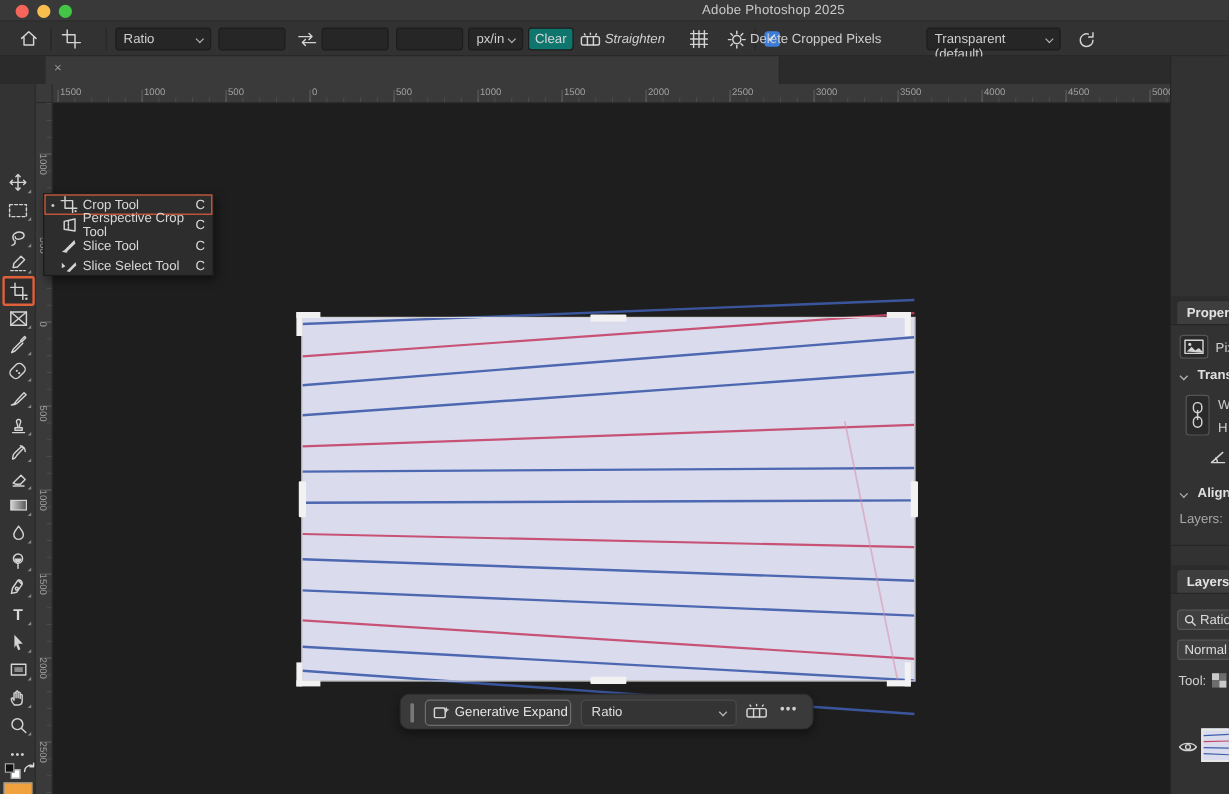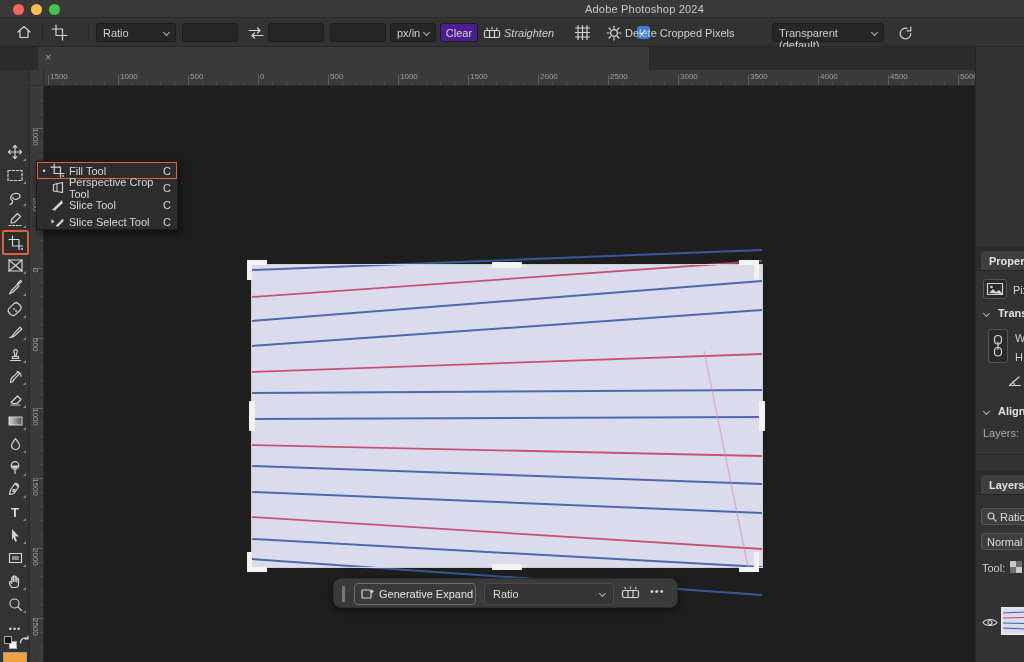--- a/index.html
+++ b/index.html
@@ -12,21 +12,21 @@
   .light { position:absolute; top:4px; width:11px; height:11px; border-radius:50%; }
   #win-title { position:absolute; left:585px; top:3px; font-size:11px; color:#c9c9c9; letter-spacing:.2px; }
 
   
   #optionsbar { position:absolute; left:0; top:18px; width:1024px; height:29px; background:#323232; border-bottom:1px solid #272727; }
   .ob-sep { position:absolute; top:5px; width:1px; height:19px; background:#272727; }
   .field { position:absolute; top:5px; height:19px; background:#262626; border:1px solid #1d1d1d; border-radius:3px; color:#cfcfcf; }
   .sel { padding:3px 6px 0 6px; }
   .sel .chev { position:absolute; right:6px; top:6px; }
   .chev { display:inline-block; width:5px; height:5px; border-right:1.4px solid #b5b5b5; border-bottom:1.4px solid #b5b5b5; transform:rotate(45deg); }
-  .btn { position:absolute; top:5px; height:19px; background:#4c1d95; border:1px solid #1d1d1d; border-radius:3px; color:#d8d8d8; text-align:center; padding-top:3px; }
+  .btn { position:absolute; top:5px; height:19px; background:#0f766e; border:1px solid #1d1d1d; border-radius:3px; color:#d8d8d8; text-align:center; padding-top:3px; }
   .ico { position:absolute; top:7px; }
   .ob-label { position:absolute; top:9px; color:#cfcfcf; }
   #ob-check { position:absolute; left:637px; top:8px; width:13px; height:13px; background:#3b7dd8; border-radius:3px; color:#fff; font-size:10px; line-height:13px; text-align:center; }
 
   
   #tabbar { position:absolute; left:0; top:47px; width:1024px; height:23px; background:#2b2b2b; }
   #doctab { position:absolute; left:38px; top:0; width:612px; height:23px; background:#3a3a3a; border-right:1px solid #262626; overflow:hidden; white-space:nowrap; }
   #doctab .close { position:absolute; left:7px; top:4px; color:#9a9a9a; font-size:11px; }
   #doctab .title { position:absolute; left:21px; top:5px; color:#d2d2d2; font-size:10.5px; letter-spacing:.1px; }
 
@@ -96,21 +96,21 @@
   .sf { fill:#d4d4d4; stroke:none; }
   .tool-type { color:#d8d8d8; font-size:13px; font-weight:bold; }
 </style>
 </head>
 <body>
 
 <div id="titlebar">
   <div class="light" style="left:13px;background:#f6655a;"></div>
   <div class="light" style="left:31px;background:#f9bd4e;"></div>
   <div class="light" style="left:49px;background:#43c645;"></div>
-  <div id="win-title">Adobe Photoshop 2024</div>
+  <div id="win-title">Adobe Photoshop 2025</div>
 </div>
 
 <div id="optionsbar">
   <svg class="ico" style="left:16px;top:6px;" width="16" height="16">
     <path class="s" d="M2 8l6-5.5L14 8M4 7.2v6.3h8V7.2"></path>
   </svg>
   <div class="ob-sep" style="left:42px;"></div>
   <svg class="ico" style="left:52px;top:7px;" width="15" height="15">
     <path class="s" d="M4 0v10.5H15M0 4h10.5V15"></path>
   </svg>
@@ -364,21 +364,21 @@
 
 </div>
 
 <div id="flyout">
   <div class="fly-row selected">
     <span class="bullet">•</span>
     <svg width="13" height="13">
         <path class="s" d="M3.2 0v9.5H13M0 3.2h9.5V13"></path>
         <circle class="sf" cx="12" cy="12" r=".9"></circle>
       </svg>
-    <span class="lab">Fill Tool</span>
+    <span class="lab">Crop Tool</span>
     <span class="sc">C</span>
   </div>
   <div class="fly-row">
     <span class="bullet"></span>
     <svg width="13" height="13">
         <path class="s" d="M2.5 3.5L11.5 1.5v10L2.5 10z"></path>
         <path class="s" d="M6 2.8v8" stroke-dasharray="1.5 1.2"></path>
       </svg>
     <span class="lab">Perspective Crop Tool</span>
     <span class="sc">C</span>

